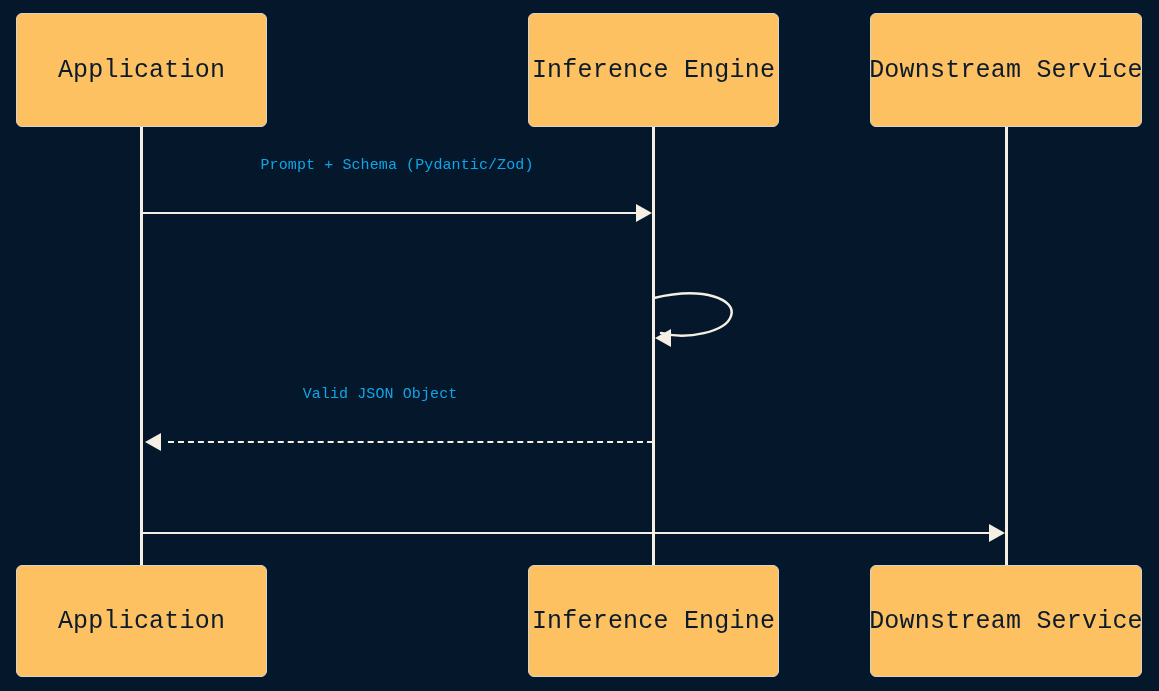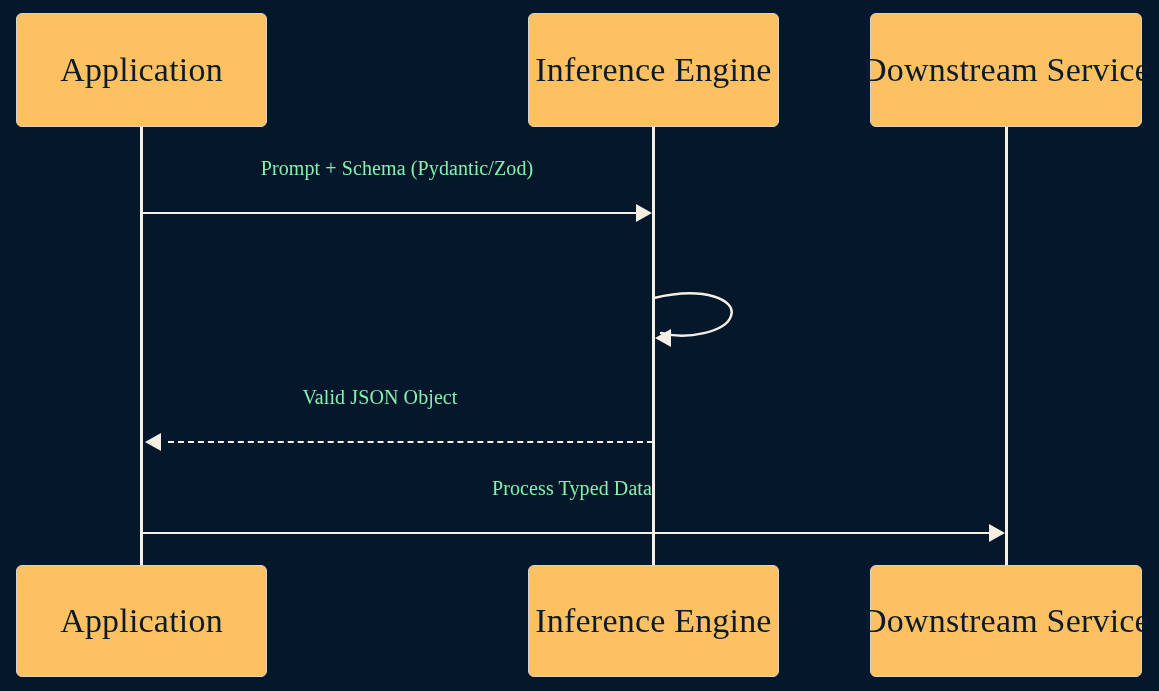--- a/index.html
+++ b/index.html
@@ -23,35 +23,35 @@
     box-sizing: border-box;
     background: #fdc162;
     border: 1px solid #d7d2cc;
     border-radius: 6px;
     display: flex;
     align-items: center;
     justify-content: center;
   }
   .actor-label {
     color: #0b1b2b;
-    font-size: 34px;
-    font-family: Liberation Serif, serif;
+    font-size: 25px;
+    font-family: Liberation Mono, monospace;
     letter-spacing: 0.2px;
     white-space: nowrap;
   }
   .lifeline {
     position: absolute;
     width: 3px;
     background: #f6efe4;
   }
   .msg-label {
     position: absolute;
-    color: #86efac;
-    font-size: 20px;
-    font-family: Liberation Serif, serif;
+    color: #0ea5e9;
+    font-size: 15px;
+    font-family: Liberation Mono, monospace;
     white-space: nowrap;
     transform: translateX(-50%);
     letter-spacing: 0.1px;
   }
   .msg-line {
     position: absolute;
     height: 2px;
     background: #f6efe4;
   }
   .msg-line.dashed {
@@ -102,21 +102,20 @@
 
   <svg class="selfloop-svg" style="left:645px; top:288px;" width="100" height="62" viewBox="0 0 100 62">
     <path d="M 9 10 C 60 -2, 92 12, 86 28 C 81 44, 42 52, 16 45" fill="none" stroke="#f6efe4" stroke-width="2.5" stroke-linecap="round"></path>
   </svg>
   <div class="arrowhead left" style="left:655px; top:329px;"></div>
 
   <div class="msg-label" style="left:380px; top:386px;">Valid JSON Object</div>
   <div class="msg-line dashed" style="left:168px; top:441px; width:485px;"></div>
   <div class="arrowhead left" style="left:145px; top:433px;"></div>
 
-  <div class="msg-label" style="left:572px; top:477px;">Process Typed Data</div>
   <div class="msg-line" style="left:141px; top:532px; width:849px;"></div>
   <div class="arrowhead right" style="left:989px; top:524px;"></div>
 
   <div class="actor-box" style="left:16px; top:565px; width:251px; height:112px;">
     <span class="actor-label">Application</span>
   </div>
   <div class="actor-box" style="left:528px; top:565px; width:251px; height:112px;">
     <span class="actor-label">Inference Engine</span>
   </div>
   <div class="actor-box" style="left:870px; top:565px; width:272px; height:112px;">

